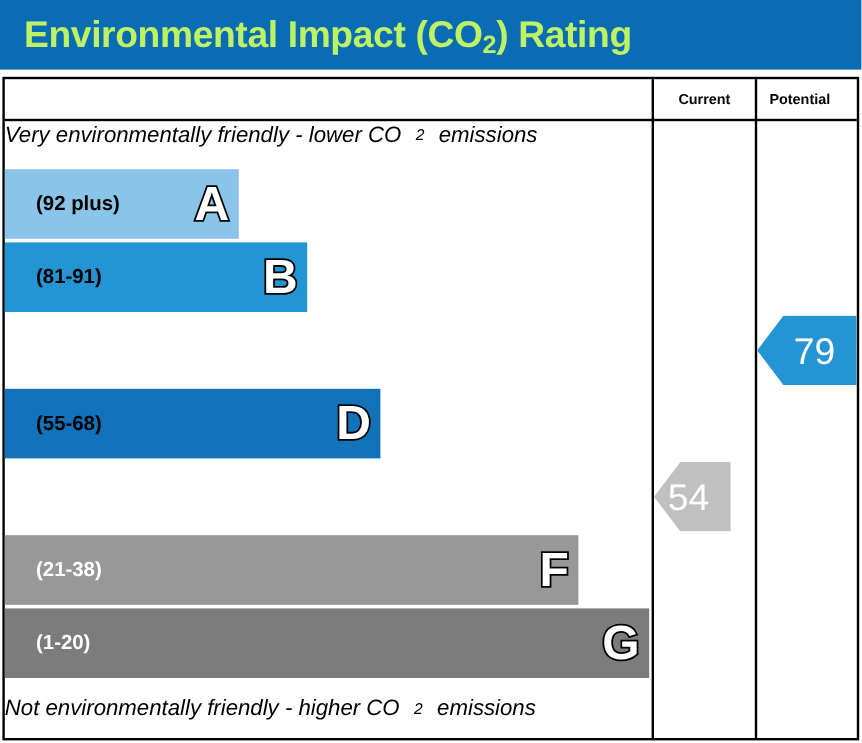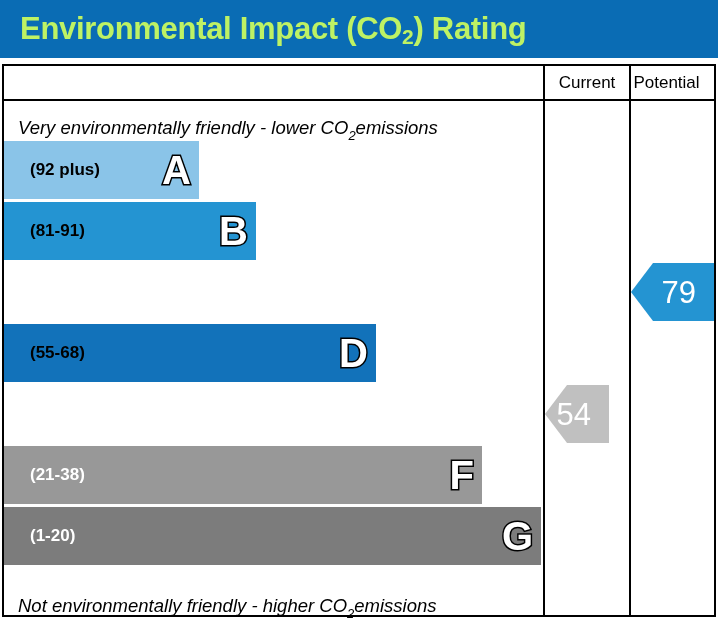--- a/index.html
+++ b/index.html
@@ -75,47 +75,47 @@
   }
 
   
   .col-head {
     position: absolute;
     top: 0;
     height: 33px;
     display: flex;
     align-items: center;
     justify-content: center;
-    font-size: 17px;
-    font-weight: normal;
+    font-size: 12px;
+    font-weight: bold;
     color: #000000;
   }
   .col-head-current   { left: 541px; width: 84px; }
   .col-head-potential { left: 627px; width: 71px; text-align: center; }
 
   
   .left-panel {
     position: absolute;
     left: 0; top: 35px;
     width: 539px;
     height: 516px;
   }
 
   .caption {
     position: absolute;
     left: 0;
     width: 100%;
     height: 38px;
     display: flex;
-    align-items: flex-end;
+    align-items: flex-start;
     font-size: 18.5px;
     font-style: italic;
     color: #000000;
-    padding-left: 14px;
     white-space: nowrap;
+    gap: 12px;
   }
   .caption sub {
     font-size: 13px;
     vertical-align: baseline;
     position: relative;
     top: 4px;
   }
   .caption-top    { top: 0px; }
   .caption-bottom { top: 478px; }
 
@@ -140,21 +140,21 @@
     font-weight: bold;
     color: #ffffff;
     line-height: 1;
     -webkit-text-stroke: 3px #000000;
     paint-order: stroke fill;
   }
 
   .band-a { top: 40px;  width: 195px; background: #8AC4E8; }
   .band-b { top: 101px; width: 252px; background: #2494D2; }
   .band-c { top: 162px; width: 307px; background: #2494D2; }
-  .band-d { top: 223px; width: 372px; background: #1272BA; }
+  .band-d { top: 223px; width: 313px; background: #1272BA; }
   .band-e { top: 284px; width: 422px; background: #BEBEBE; }
   .band-f { top: 345px; width: 478px; background: #989898; }
   .band-g { top: 406px; width: 537px; background: #7C7C7C; }
 
   .txt-black { color: #000000; }
   .txt-white { color: #ffffff; }
 
   
   .arrow {
     position: absolute;

